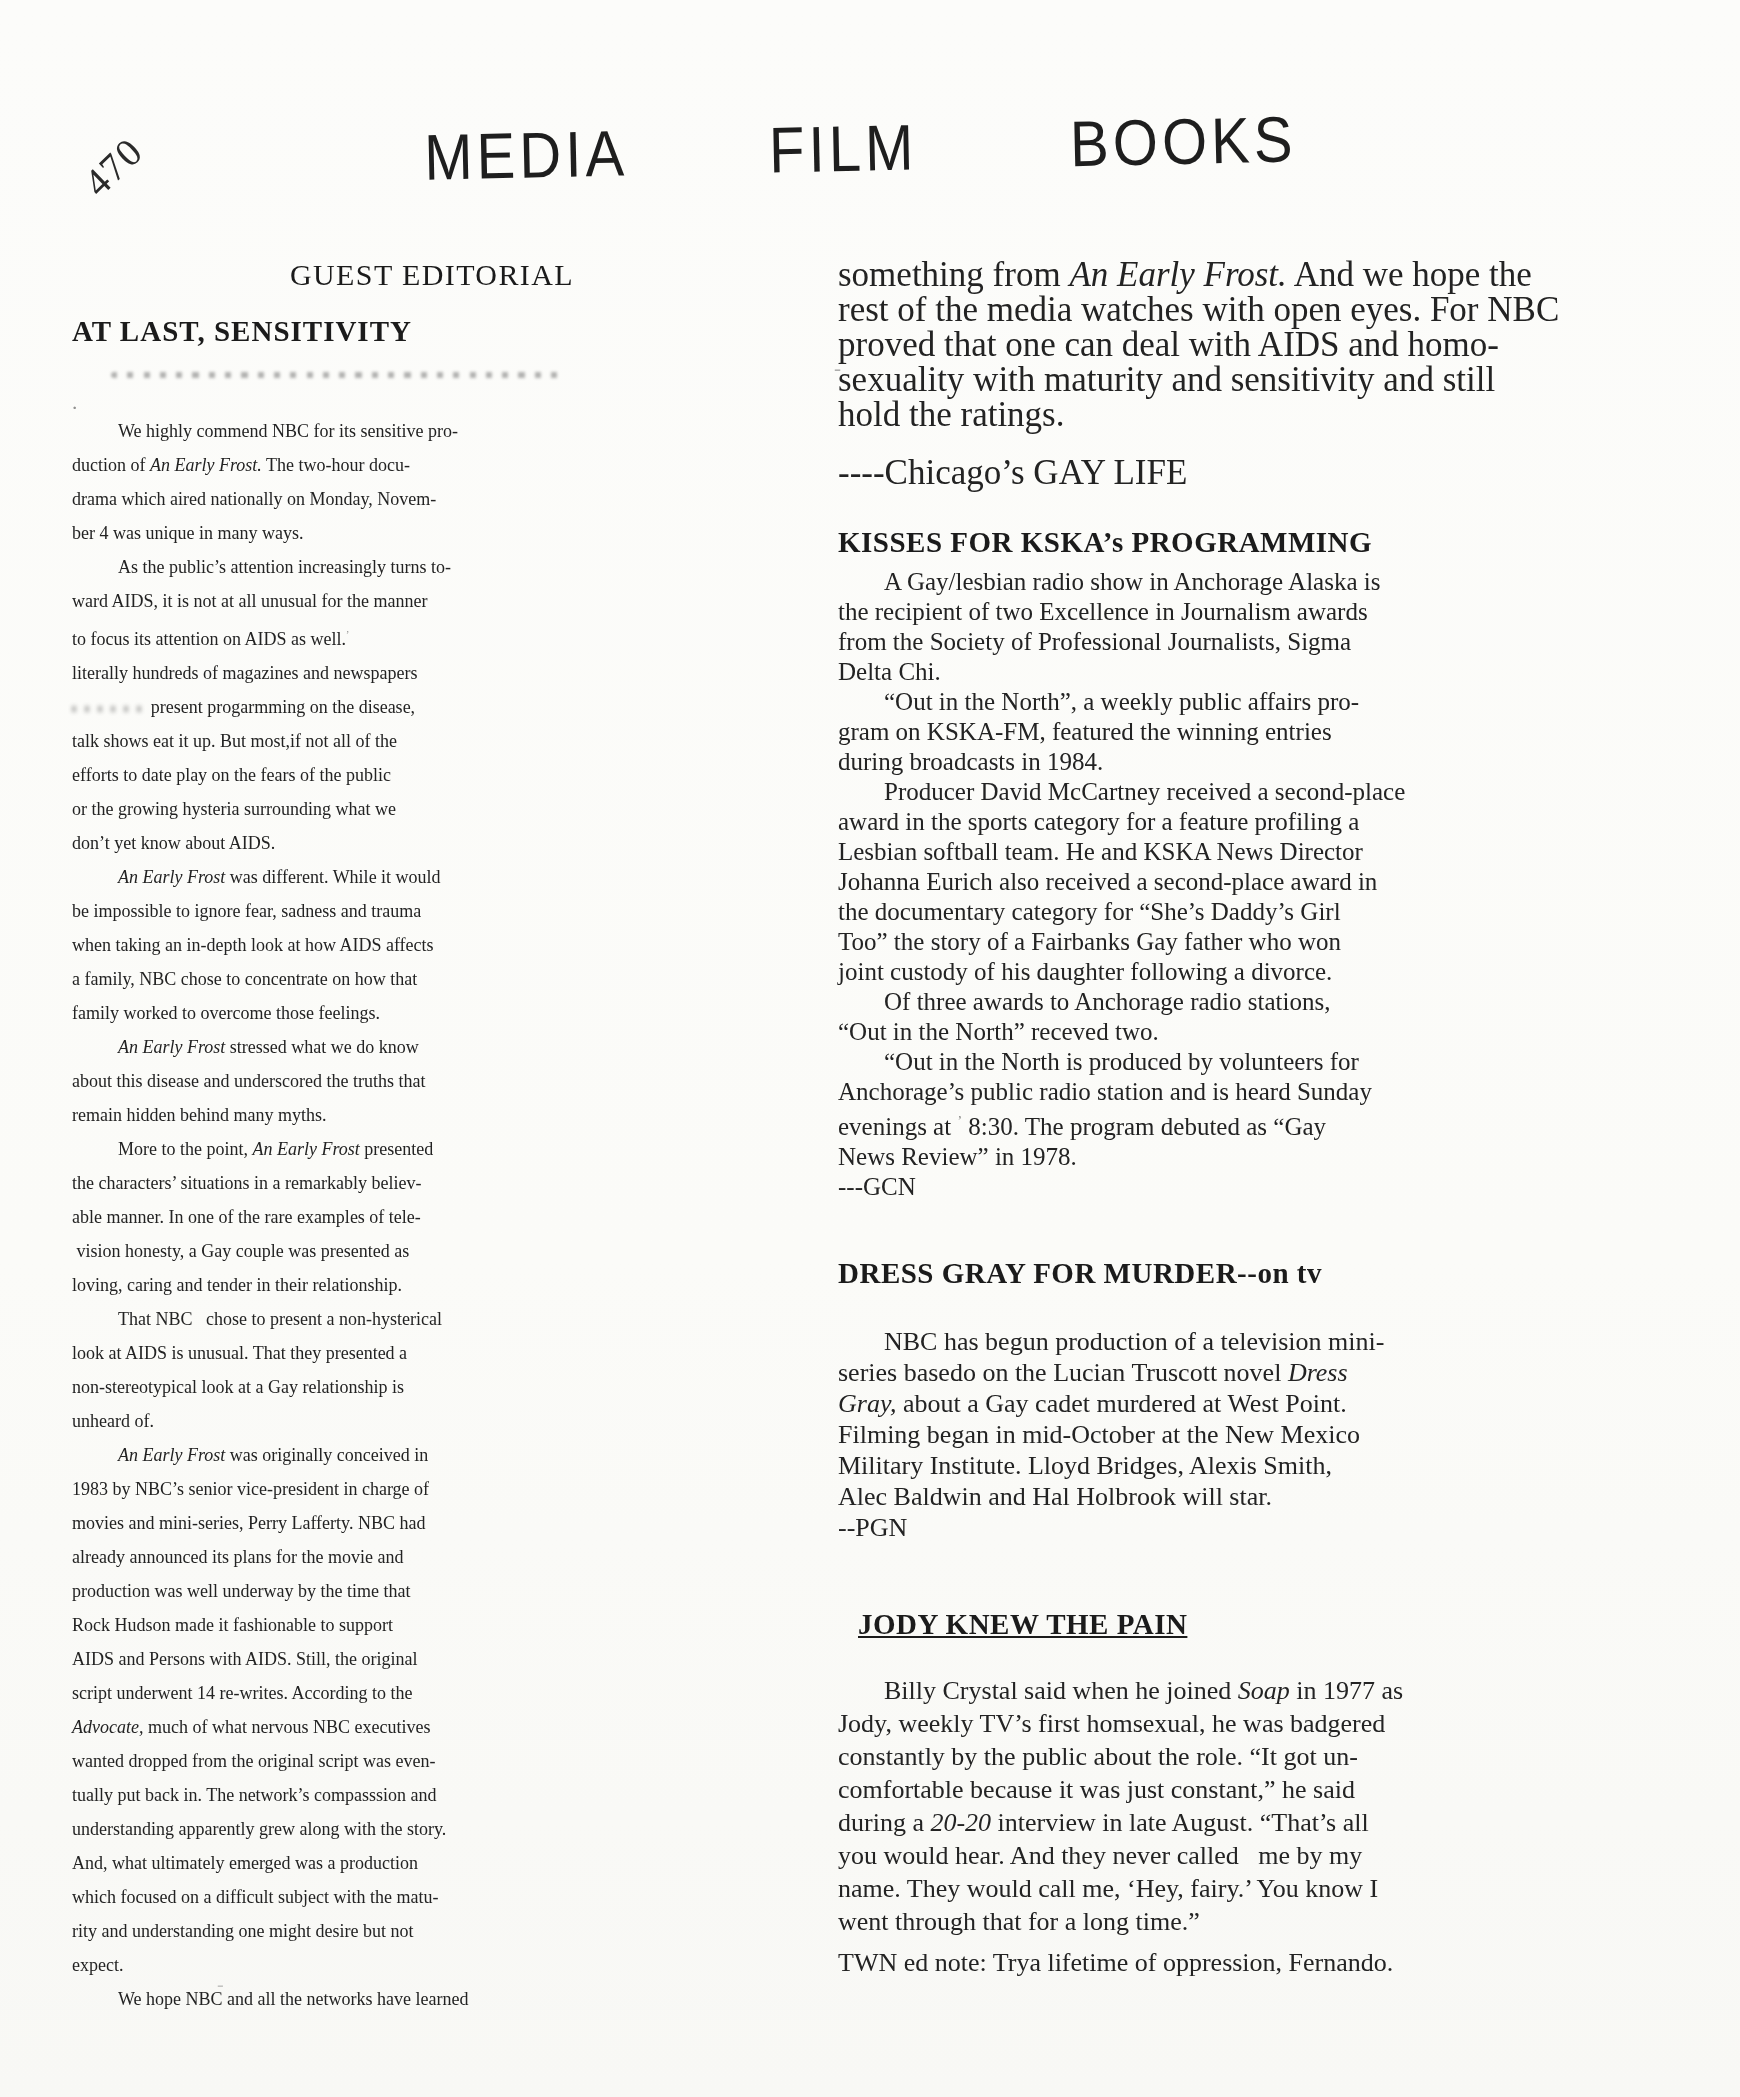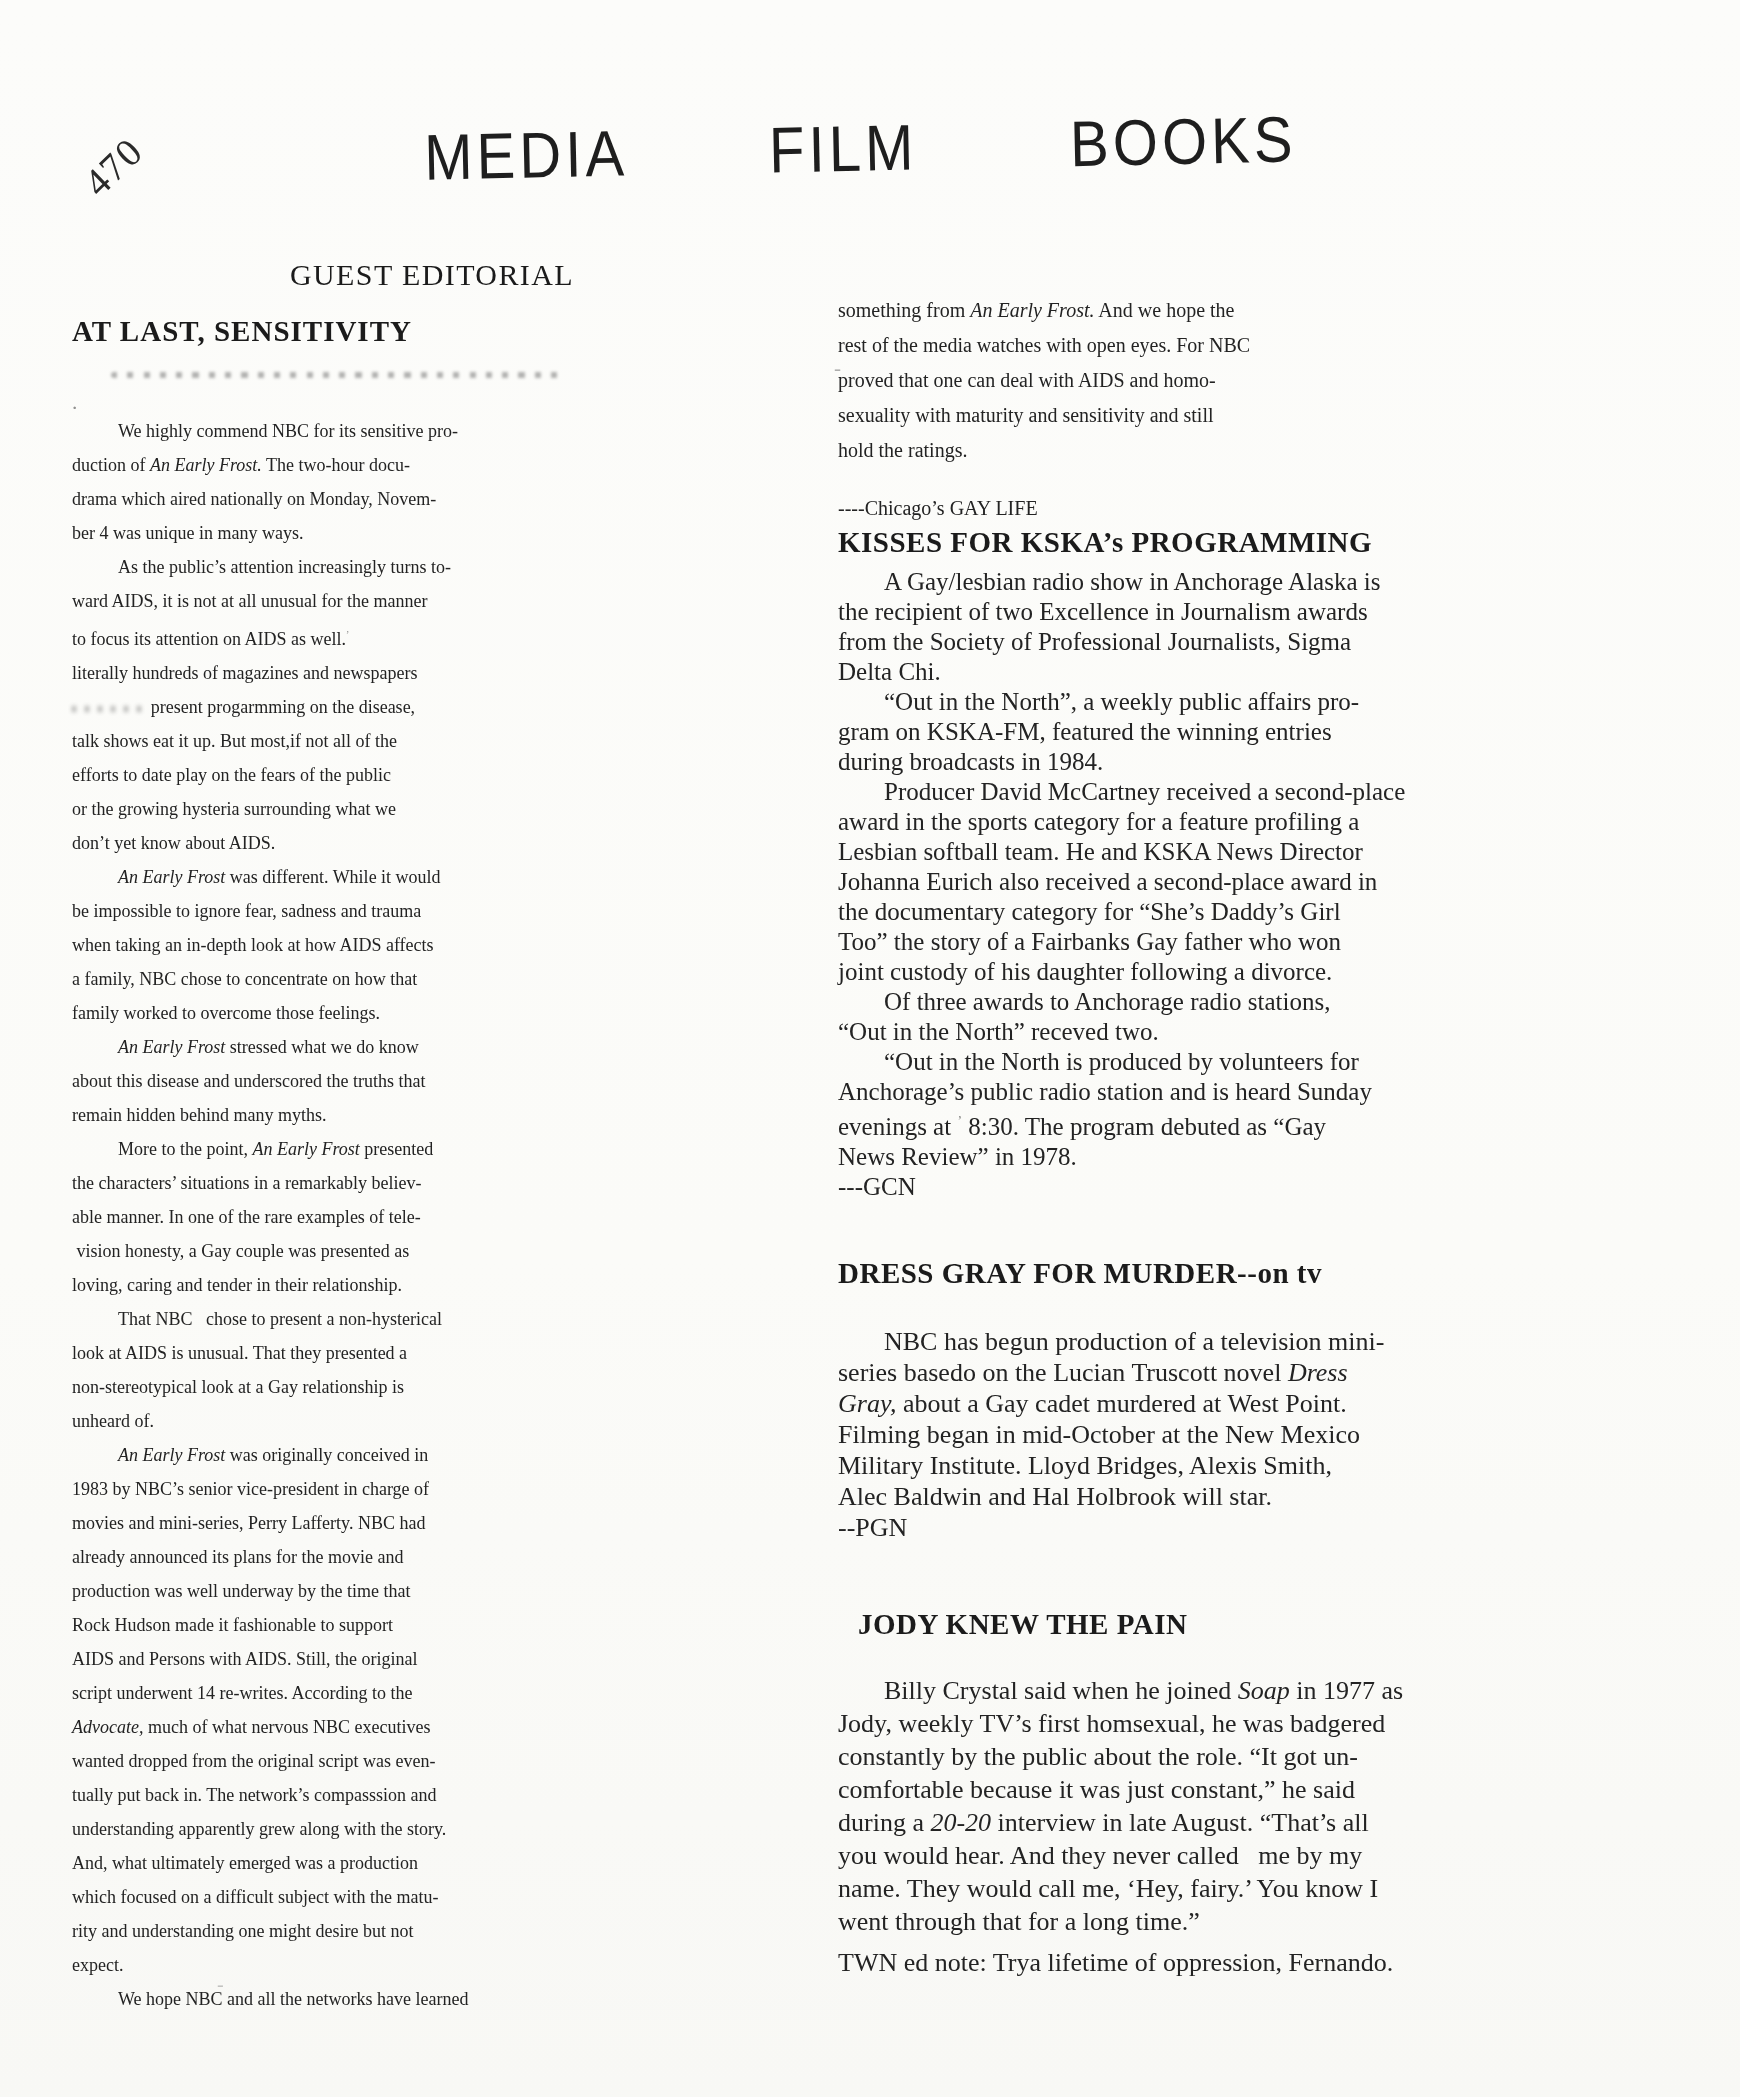--- a/index.html
+++ b/index.html
@@ -50,28 +50,28 @@
     background:repeating-linear-gradient(90deg,#3a3a3a 0 6.2px,transparent 6.2px 16.3px);
   }
 
   
   .body-left{
     position:absolute;left:72px;top:414px;width:739px;
     font-size:18px;line-height:34px;
   }
   .col-right{position:absolute;left:838px;top:0;width:836px;}
   .sec{position:absolute;left:0;width:836px;}
-  .sec0{top:257px;font-size:20px;line-height:35px;margin-top:36px;}
+  .sec0{top:257px;font-size:35px;line-height:35px;}
   .sec0 .credit{margin-top:22.6px;}
   .sec1{top:526px;font-size:25px;line-height:30px;}
   .sec1 .sec-heading{margin-bottom:9px;}
   .sec2{top:1257px;font-size:26px;line-height:31px;}
   .sec2 .sec-heading{margin-bottom:37px;}
   .sec3{top:1608px;font-size:26px;line-height:33px;}
-  .sec3 .sec-heading{margin-bottom:34px;padding-left:20px;}
+  .sec3 .sec-heading{margin-bottom:34px;padding-left:20px;text-decoration:underline;}
 
   .sec-heading{
     margin:0;font-size:29px;font-weight:bold;line-height:32px;
     letter-spacing:0.5px;color:#1b1b1b;white-space:pre;
   }
   .ln{white-space:pre;}
   .ind{padding-left:46px;}
   .gap{margin-top:7.7px;}
   .credit{white-space:pre;}
 

